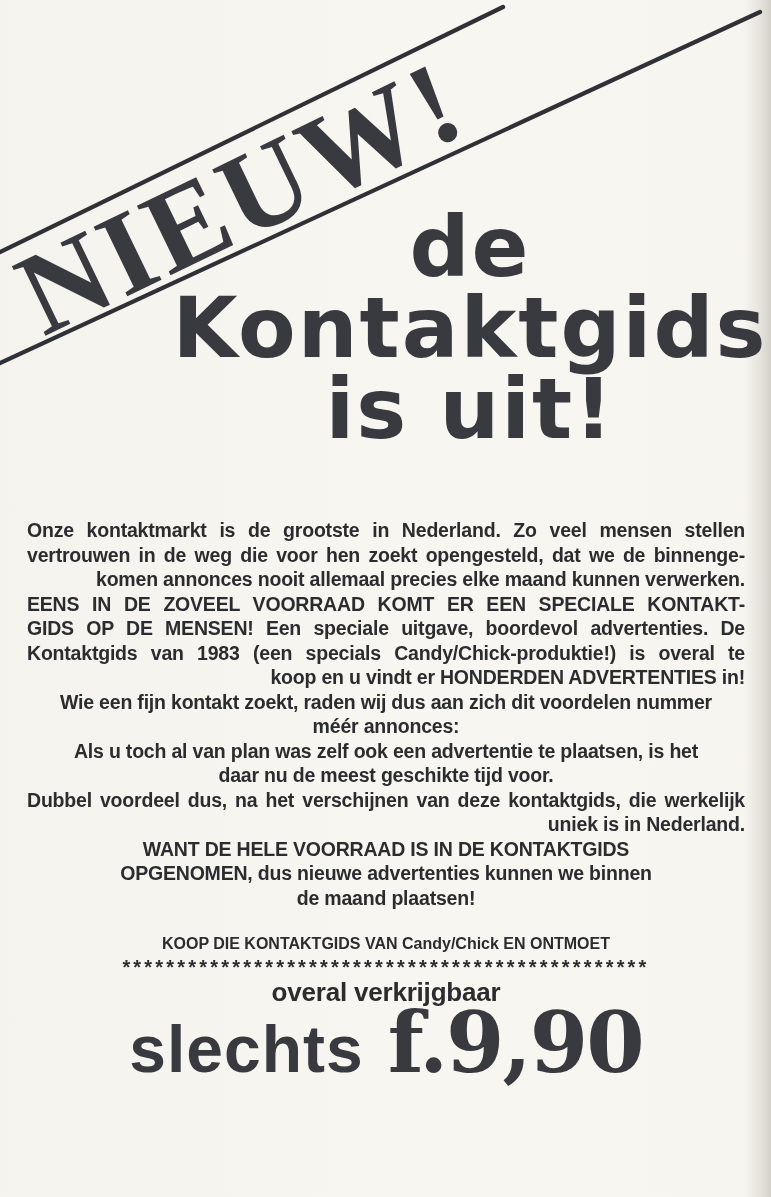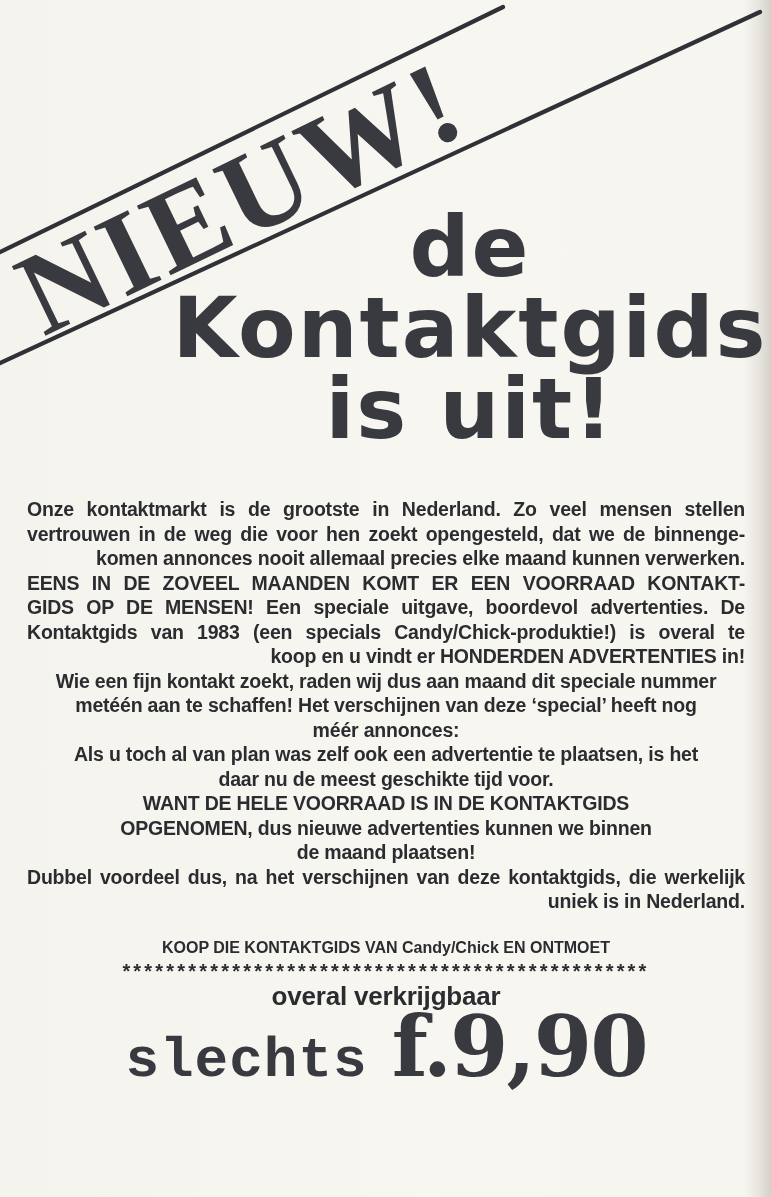--- a/index.html
+++ b/index.html
@@ -36,21 +36,21 @@
     text-align:center;
     font-family:"DejaVu Sans",sans-serif;
     font-weight:800;
     font-size:84px;
     line-height:81px;
     letter-spacing:2px;
     color:var(--ink-display);
   }
   .headline .hl-line{white-space:nowrap;}
   .copy{
-    position:absolute;left:27px;top:497px;width:718px;
+    position:absolute;left:27px;top:518px;width:718px;
     font-size:19.5px;line-height:24.5px;
     font-weight:700;
     letter-spacing:-0.2px;
     color:var(--ink-body);
   }
   .para{margin:0;}
   .bl{min-height:24.5px;}
   .bl-j{text-align:justify;text-align-last:justify;}
   .bl-l{text-align:right;}
   .bl-c{text-align:center;}
@@ -68,23 +68,23 @@
     font-weight:700;
   }
   .price{
     margin-top:-6px;
     text-align:center;
     white-space:nowrap;
     color:var(--ink-display);
     line-height:86px;
   }
   .price-word{
-    font-family:Liberation Mono, monospace;
+    font-family:Liberation Sans, sans-serif;
     font-weight:800;
-    font-size:56px;
+    font-size:66px;
     letter-spacing:1px;
   }
   .price-amount{
     font-family:"DejaVu Serif",serif;
     font-weight:bold;
     font-size:84px;
     letter-spacing:-2px;
     margin-left:24px;
   }
 </style>
@@ -106,40 +106,39 @@
     <div class="hl-line">is uit!</div>
   </div>
 
   <div class="copy">
     <div class="para">
         <div class="bl bl-j">Onze kontaktmarkt is de grootste in Nederland. Zo veel mensen stellen</div>
         <div class="bl bl-j">vertrouwen in de weg die voor hen zoekt opengesteld, dat we de binnenge-</div>
         <div class="bl bl-l">komen annonces nooit allemaal precies elke maand kunnen verwerken.</div>
       </div>
     <div class="para">
-        <div class="bl bl-j">EENS IN DE ZOVEEL MAANDEN KOMT ER EEN VOORRAAD KONTAKT-</div>
+        <div class="bl bl-j">EENS IN DE ZOVEEL VOORRAAD KOMT ER EEN SPECIALE KONTAKT-</div>
         <div class="bl bl-j">GIDS OP DE MENSEN! Een speciale uitgave, boordevol advertenties. De</div>
         <div class="bl bl-j">Kontaktgids van 1983 (een specials Candy/Chick-produktie!) is overal te</div>
         <div class="bl bl-l">koop en u vindt er HONDERDEN ADVERTENTIES in!</div>
       </div>
     <div class="para">
-        <div class="bl bl-c">Wie een fijn kontakt zoekt, raden wij dus aan maand dit speciale nummer</div>
-        <div class="bl bl-c">metéén aan te schaffen! Het verschijnen van deze ‘special’ heeft nog</div>
+        <div class="bl bl-c">Wie een fijn kontakt zoekt, raden wij dus aan zich dit voordelen nummer</div>
         <div class="bl bl-c">méér annonces:</div>
         <div class="bl bl-c">Als u toch al van plan was zelf ook een advertentie te plaatsen, is het</div>
         <div class="bl bl-c">daar nu de meest geschikte tijd voor.</div>
       </div>
     <div class="para">
+        <div class="bl bl-j">Dubbel voordeel dus, na het verschijnen van deze kontaktgids, die werkelijk</div>
+        <div class="bl bl-l">uniek is in Nederland.</div>
+      </div>
+    <div class="para">
         <div class="bl bl-c">WANT DE HELE VOORRAAD IS IN DE KONTAKTGIDS</div>
         <div class="bl bl-c">OPGENOMEN, dus nieuwe advertenties kunnen we binnen</div>
         <div class="bl bl-c">de maand plaatsen!</div>
-      </div>
-    <div class="para">
-        <div class="bl bl-j">Dubbel voordeel dus, na het verschijnen van deze kontaktgids, die werkelijk</div>
-        <div class="bl bl-l">uniek is in Nederland.</div>
       </div>
 
     <div class="para promo">
         <div class="bl bl-c">KOOP DIE KONTAKTGIDS VAN Candy/Chick EN ONTMOET</div>
       </div>
     <div class="stars">************************************************</div>
 
     <div class="availability">overal verkrijgbaar</div>
 
     <div class="price">

